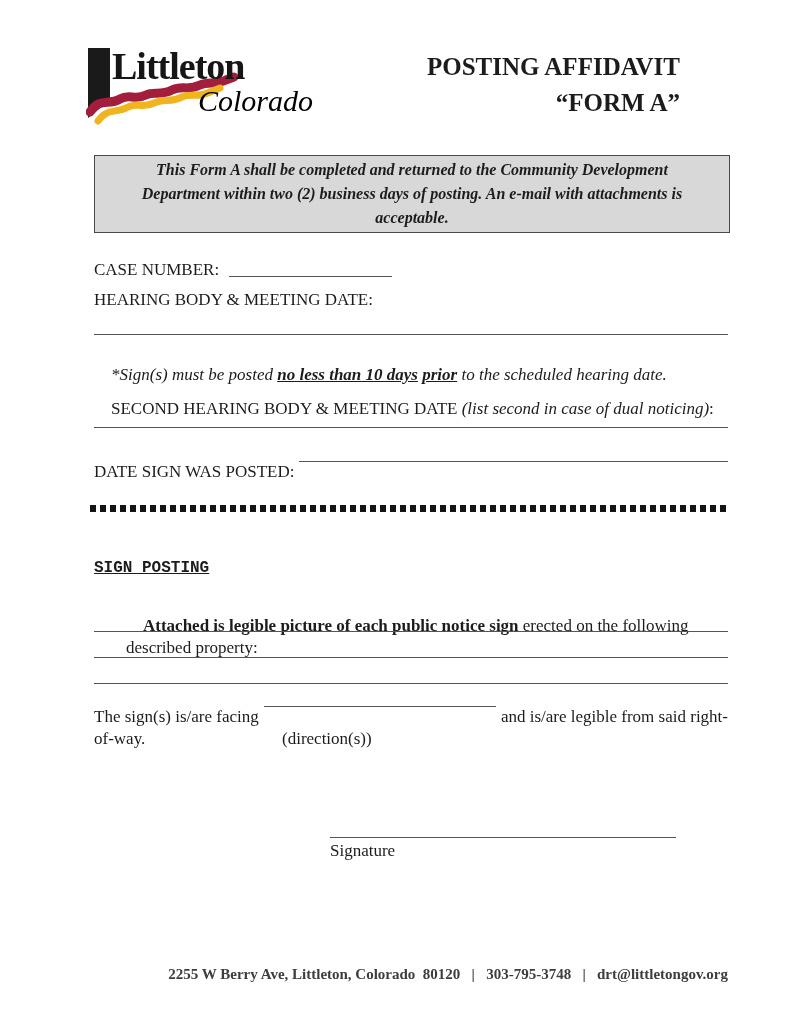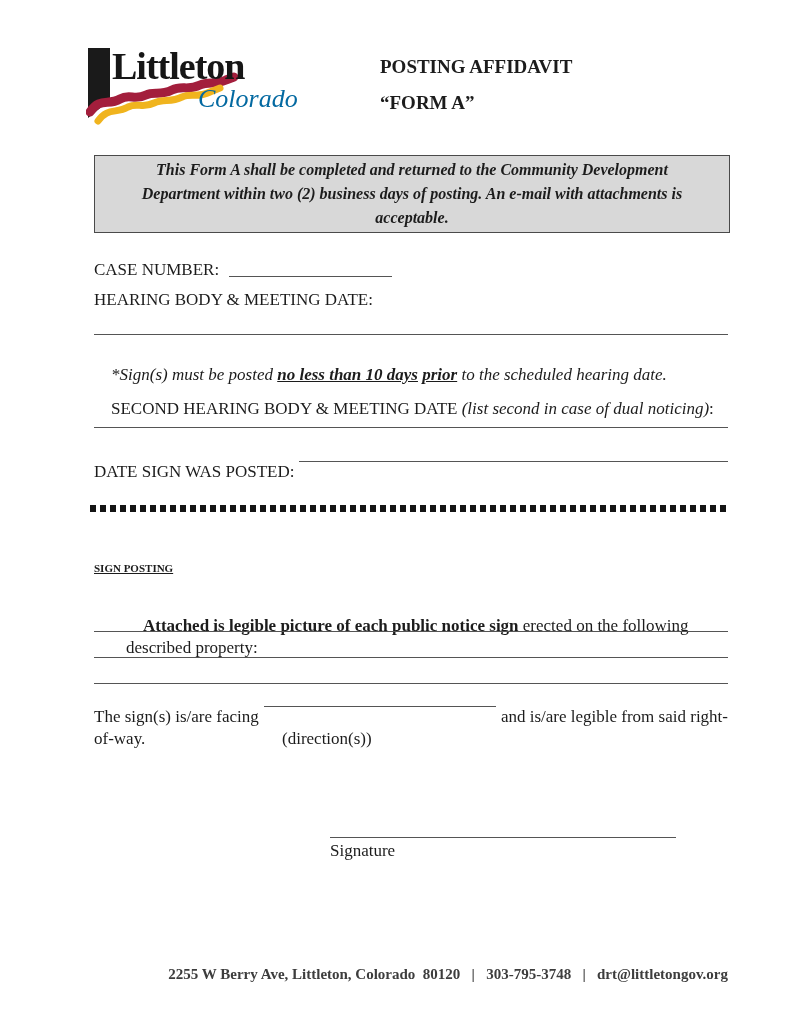--- a/index.html
+++ b/index.html
@@ -6,22 +6,22 @@
   .page{
     position:relative;width:800px;height:1035px;background:#ffffff;
     font-family:"Liberation Serif", serif;color:#1c1c1c;font-size:17px;overflow:hidden;
   }
   .abs{position:absolute;left:94px;right:72px;line-height:22px;}
 
   
   .logo{position:absolute;left:86px;top:42px;width:250px;height:85px;}
   .logo svg{position:absolute;left:0;top:0;}
   .logo-name{position:absolute;left:26px;top:5px;font-size:38px;font-weight:bold;color:#161616;letter-spacing:-1px;line-height:1;}
-  .logo-state{position:absolute;left:112px;top:44px;font-size:26px;font-style:italic;color:#0369a1;line-height:1;}
-  .titleblock{position:absolute;left:380px;top:57px;width:300px;text-align:left;font-weight:bold;font-size:19px;line-height:20px;}
+  .logo-state{position:absolute;left:112px;top:44px;font-size:30px;font-style:italic;color:#000000;line-height:1;}
+  .titleblock{position:absolute;left:380px;top:57px;width:300px;text-align:right;font-weight:bold;font-size:25px;line-height:20px;}
   .titleblock .sub{margin-top:16px;}
 
   
   .notice{
     position:absolute;left:94px;top:155px;width:636px;height:78px;box-sizing:border-box;
     background:#d8d8d8;border:1px solid #4a4a4a;
     display:flex;align-items:center;justify-content:center;text-align:center;
     font-weight:bold;font-style:italic;font-size:16px;line-height:24px;padding:0 24px;
   }
 
@@ -30,21 +30,21 @@
   .blank{display:inline-block;border-bottom:1px solid #555;transform:translateY(2px);}
   .row{display:flex;align-items:flex-start;}
   .row .fill{flex:1;border-bottom:1px solid #555;margin:0 0 2px 5px;}
   .dots{position:absolute;left:90px;right:70px;top:505px;height:7px;
         background:repeating-linear-gradient(to right,#141414 0 6px,transparent 6px 10px);}
 
   .pre{white-space:pre-wrap;}
   .it{font-style:italic;}
   .b{font-weight:bold;}
   .bu{font-weight:bold;text-decoration:underline;}
-  .heading{font-weight:bold;text-decoration:underline;font-size:11px;}
+  .heading{font-weight:bold;text-decoration:underline;font-size:16px;font-family:Liberation Mono, monospace;}
 
   
   .facing-line2{position:relative;}
   .direction{position:absolute;left:188px;top:0;}
 
   
   .sig{position:absolute;left:94px;top:837px;line-height:22px;}
   .sigline{margin-left:236px;width:346px;height:0;border-bottom:1px solid #555;}
   .siglabel{margin-left:236px;margin-top:2px;}
 

